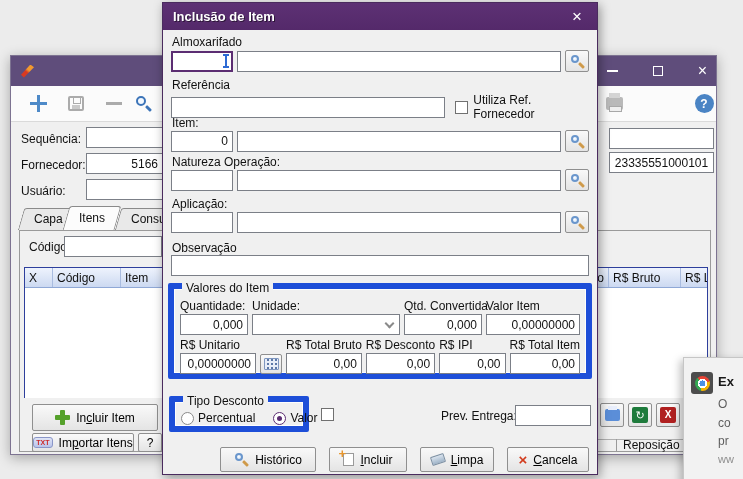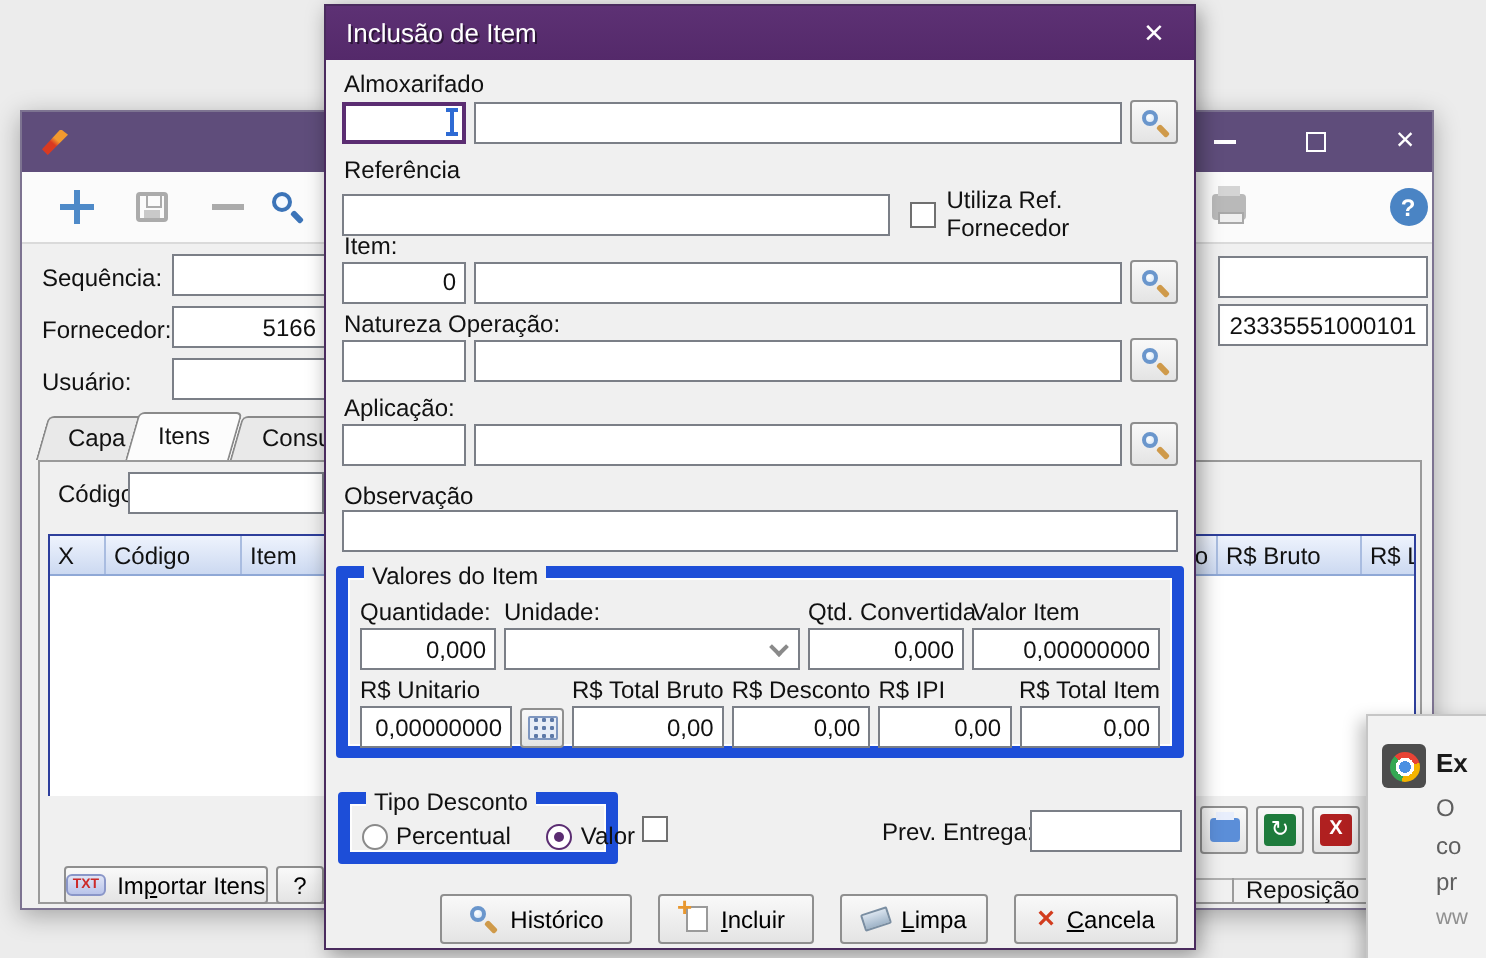--- a/index.html
+++ b/index.html
@@ -28,21 +28,21 @@
   .mag.big{width:18px;height:18px}
 
   
   .lookup{width:24px;height:22px;flex:none}
 
   
   .calc{width:15px;height:12px;background:#e7edf7;border:1px solid #7e96bf;border-radius:1px;background-image:radial-gradient(#5d79a8 1px,transparent 1.2px);background-size:4px 4px;background-position:1px 3px}
 
   
   .dlg{position:absolute;left:162px;top:2px;width:436px;height:473px;background:#f0f0f0;border:1px solid #4a2b5e;box-shadow:2px 3px 10px rgba(0,0,0,.38);z-index:10}
-  .dlg-title{position:absolute;left:0;top:0;right:0;height:27px;background:linear-gradient(#5d3174,#54296a);color:#fff;display:flex;align-items:center;padding:0 10px;font-weight:normal;font-size:13px;text-shadow:1px 1px 0 rgba(0,0,0,.5)}
+  .dlg-title{position:absolute;left:0;top:0;right:0;height:27px;background:linear-gradient(#5d3174,#54296a);color:#fff;display:flex;align-items:center;padding:0 10px;font-weight:bold;font-size:13px;text-shadow:1px 1px 0 rgba(0,0,0,.5)}
   .dlg-close{position:absolute;right:8px;top:2px;width:24px;height:24px;color:#fff;font-size:17px;display:flex;align-items:center;justify-content:center}
   .dlabel{position:absolute;left:9px;font-size:12px}
   .drow{position:absolute;left:8px;right:8px;display:flex;gap:4px;align-items:center}
   .small{width:62px;flex:none}
   .big{flex:1}
   .focused{border:2px solid #5b2d72;padding:0 2px;display:flex;align-items:center;justify-content:flex-end}
   .ibeam{width:2px;height:12px;background:#2e6bd4;position:relative;margin-right:2px}
   .ibeam::before,.ibeam::after{content:"";position:absolute;left:-2px;width:6px;height:2px;background:#2e6bd4}
   .ibeam::before{top:-1px}.ibeam::after{bottom:-1px}
   .vcol{display:flex;flex-direction:column;gap:1px}
@@ -181,20 +181,24 @@
           <div class="gh" style="width:28px">X</div>
           <div class="gh" style="width:68px">Código</div>
           <div class="gh" style="flex:1">Item</div>
           <div class="gh" style="width:18px;justify-content:flex-end">o</div>
           <div class="gh" style="width:72px">R$ Bruto</div>
           <div class="gh" style="width:26px;border-right:none">R$ L</div>
         </div>
         <div style="height:110px;background:#fff"></div>
       </div>
 
+      <button class="btn3d" style="position:absolute;left:12px;top:173px;width:126px;height:27px">
+        <span class="gplus"></span>
+        <span><span>In</span><span class="u">c</span><span>luir Item</span></span>
+      </button>
       <button class="btn3d" style="position:absolute;left:12px;top:202px;width:102px;height:19px">
         <span class="txtico">TXT</span>
         <span><span>Im</span><span class="u">p</span><span>ortar Itens</span></span>
       </button>
       <button class="btn3d" style="position:absolute;left:118px;top:202px;width:24px;height:19px">?</button>
 
       <button class="btn3d mini-ico-btn" style="left:580px">
           <span class="bprint"></span>
         </button>
       <button class="btn3d mini-ico-btn" style="left:608px">

